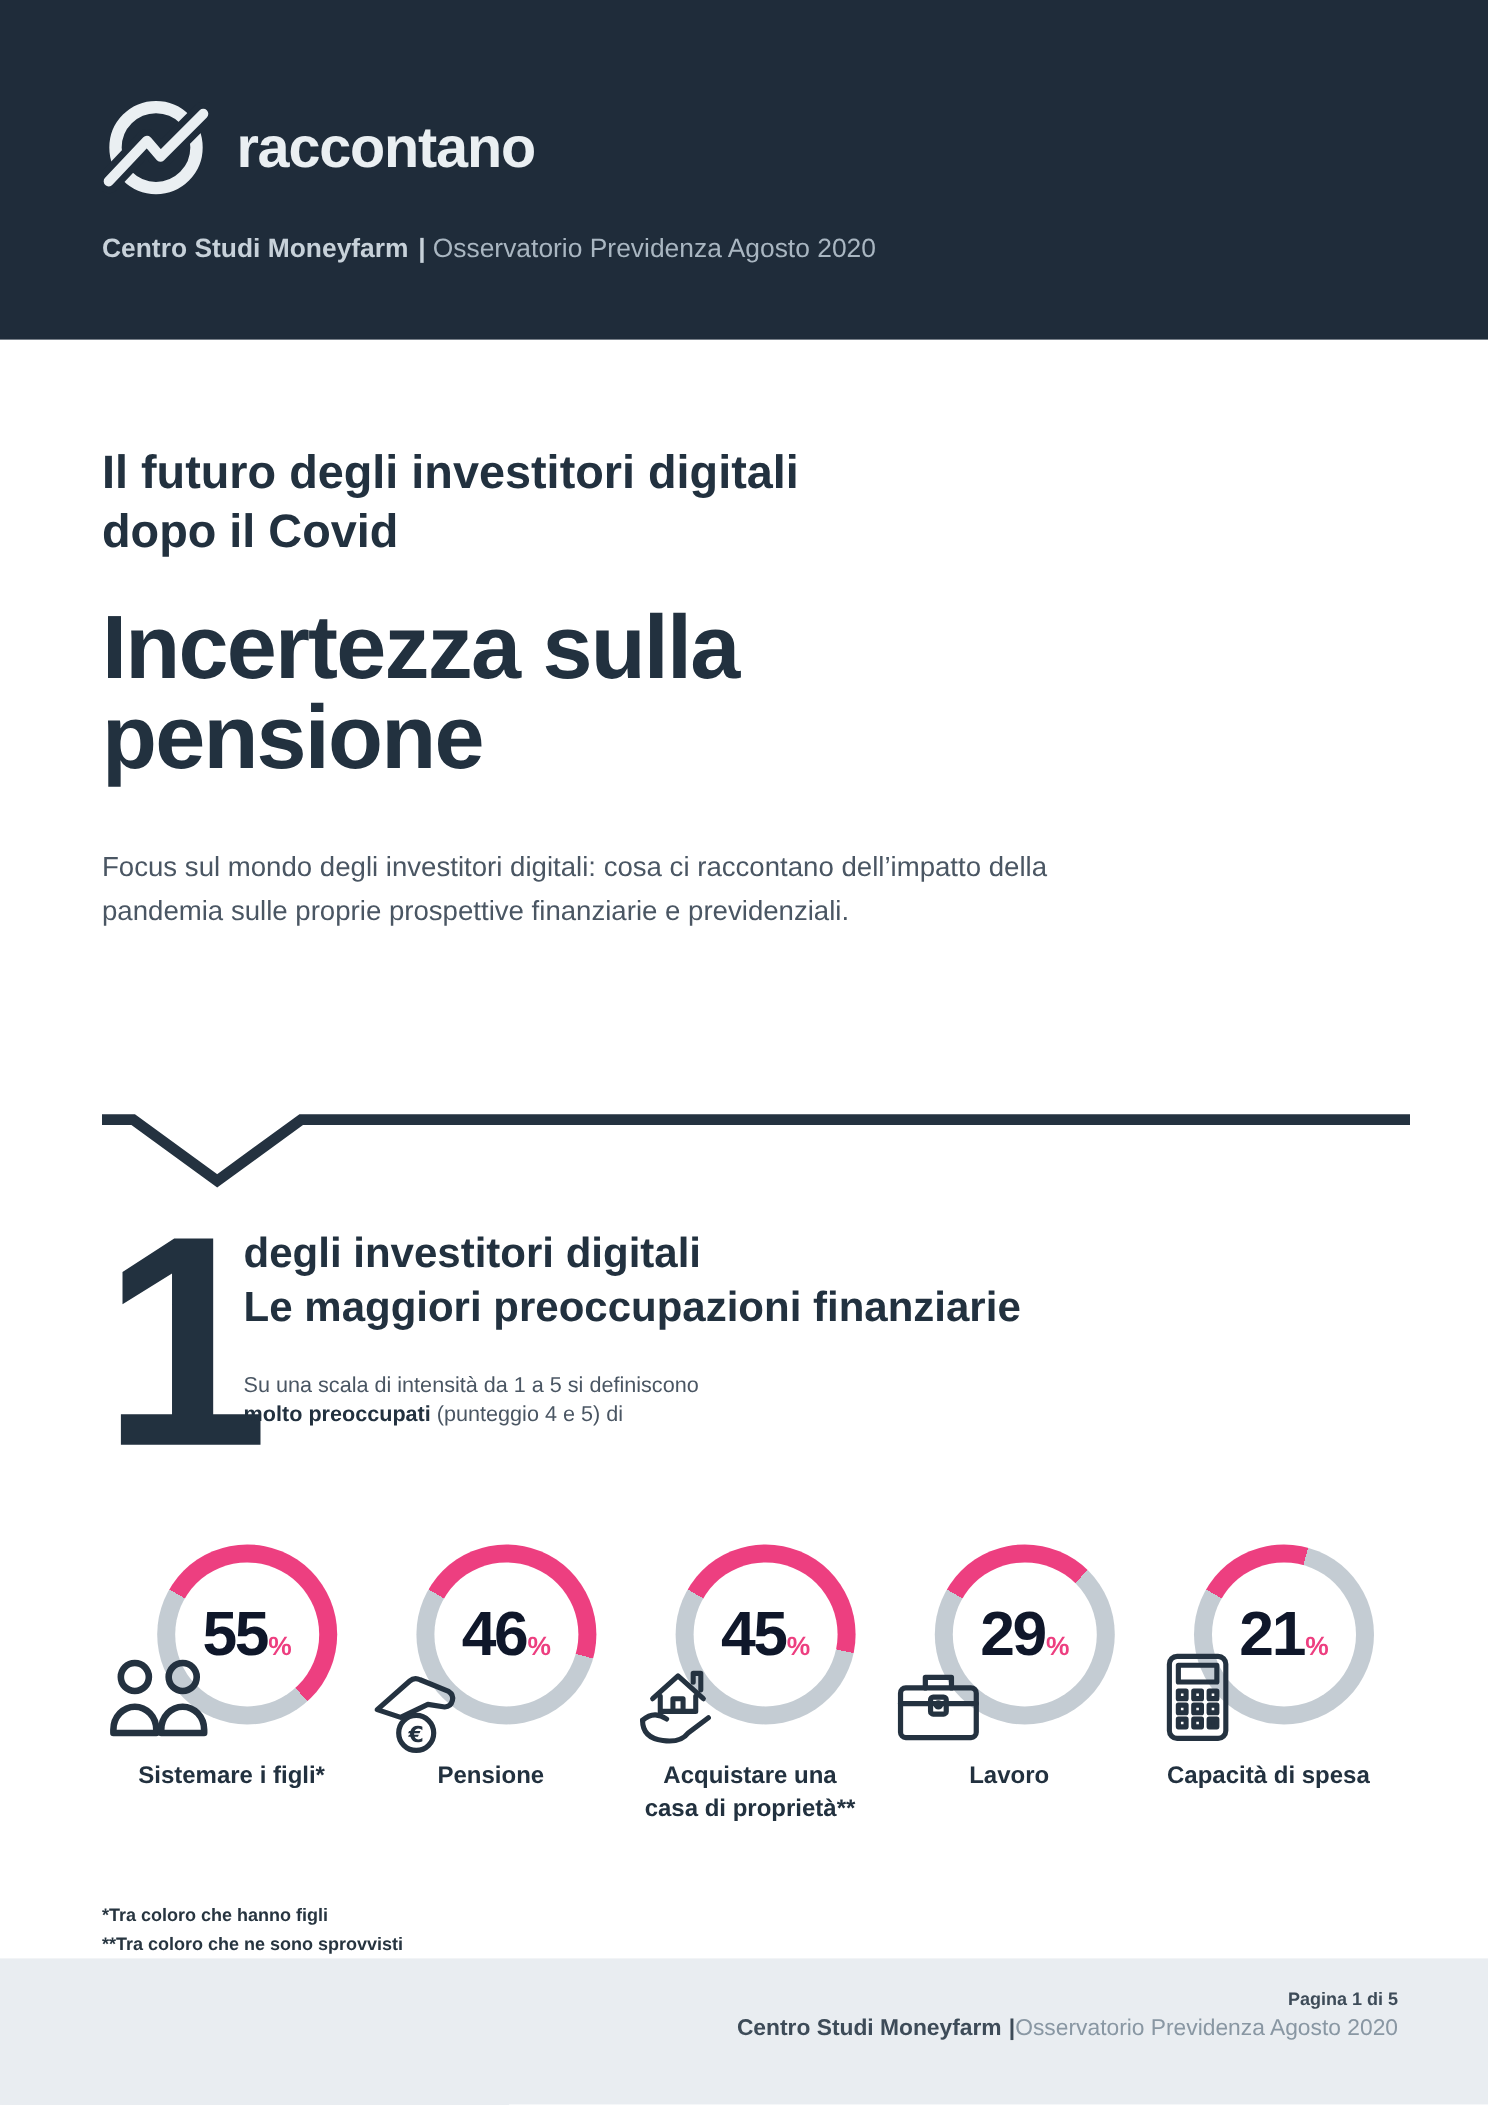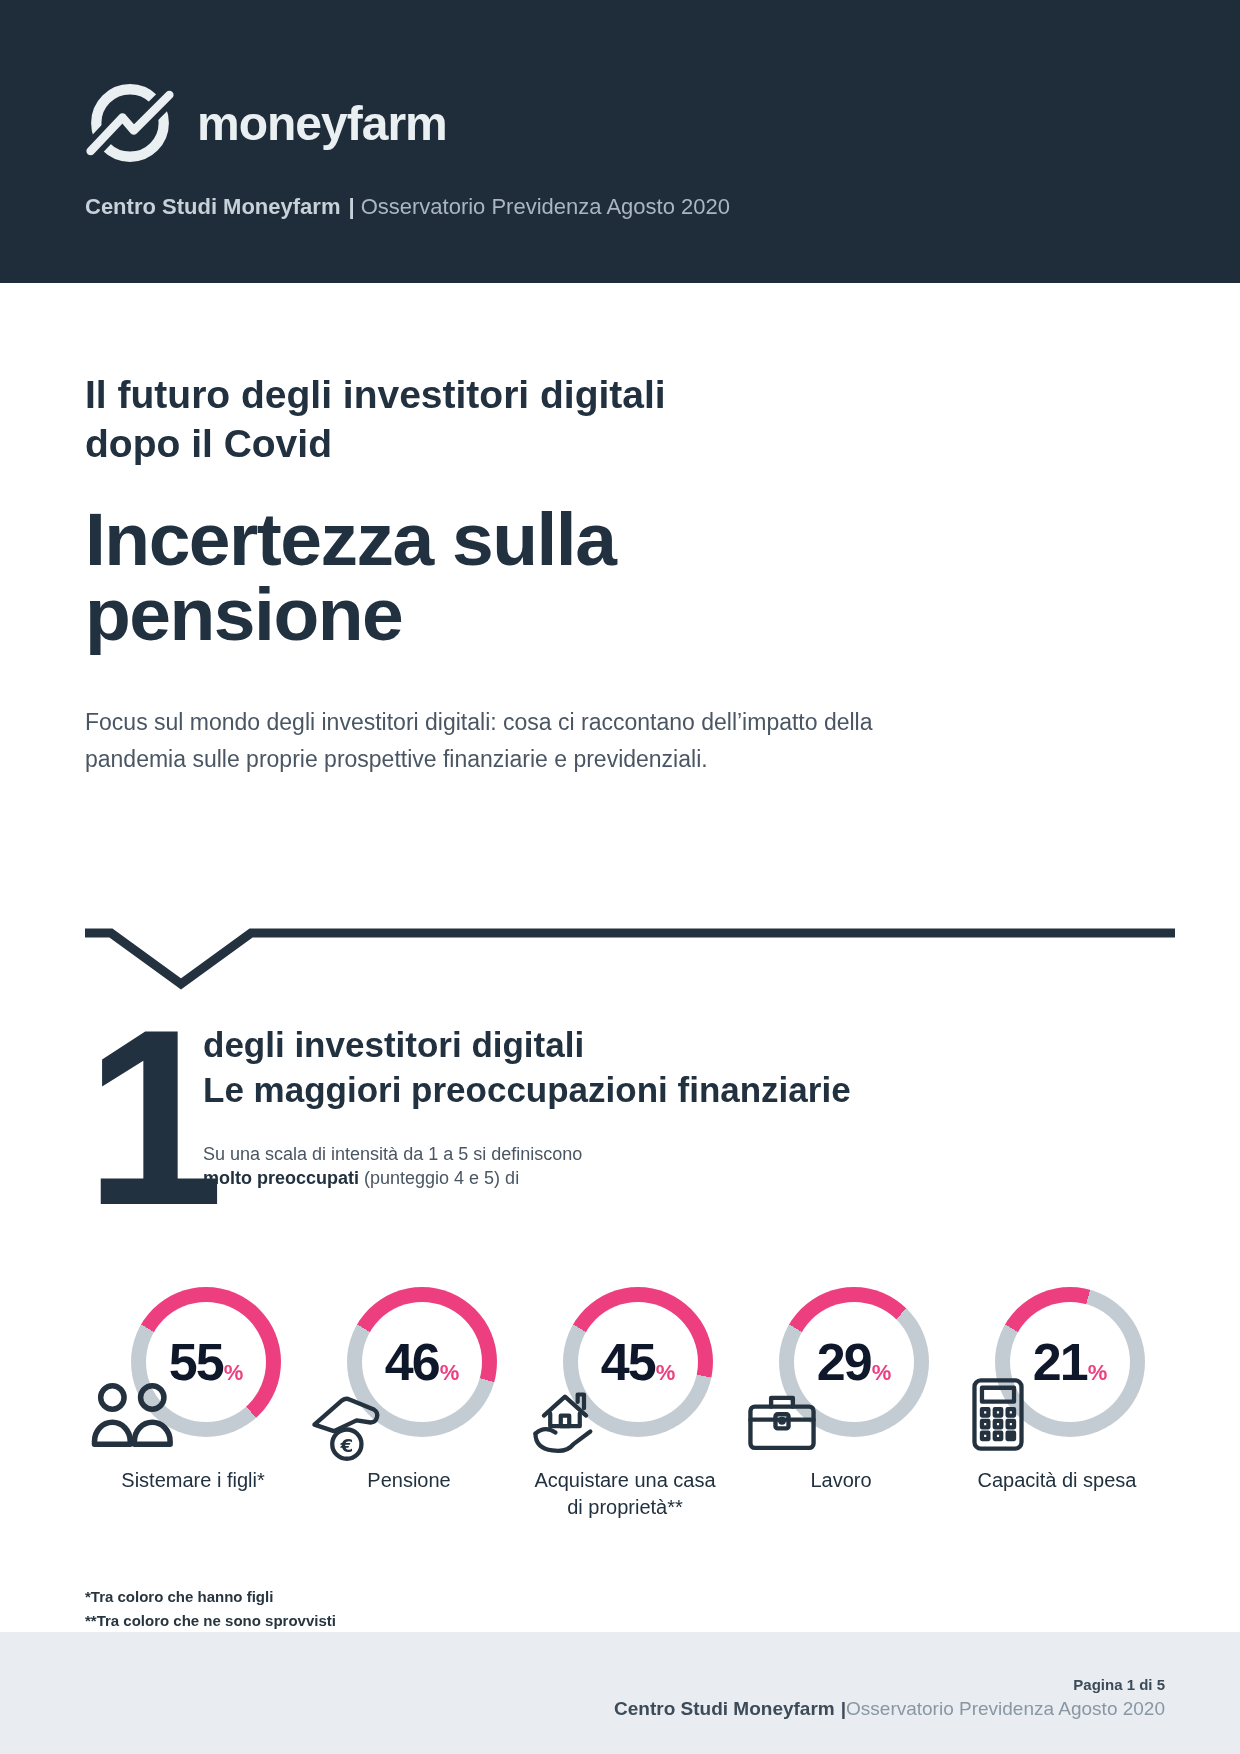--- a/index.html
+++ b/index.html
@@ -45,45 +45,45 @@
   .pct-inner { display:flex; align-items:baseline; }
   .pct .num { font-size:52px; font-weight:800; letter-spacing:-2px; color:#0f172a; }
   .pct .sign { font-size:22px; font-weight:800; color:#ED3F80; margin-left:1px; }
   .icon { position:absolute; z-index:3; stroke:#243240; fill:none;
           stroke-width:4; stroke-linecap:round; stroke-linejoin:round; }
   .icon-people     { width:88px;  left:-42px; bottom:-10px; }
   .icon-hand-coin  { width:80px;  left:-38px; bottom:-26px; }
   .icon-house-hand { width:76px;  left:-36px; bottom:-24px; }
   .icon-briefcase  { width:74px;  left:-34px; bottom:-18px; }
   .icon-calculator { width:62px;  left:-28px; bottom:-18px; }
-  .label { margin-top:30px; font-size:20px; font-weight:400; color:#22313F;
+  .label { margin-top:30px; font-size:20px; font-weight:700; color:#22313F;
            text-align:center; max-width:185px; line-height:1.35; }
 
   
   .footnotes { margin-top:64px; font-size:15px; font-weight:700; color:#273540; line-height:1.6; }
   .footer { position:absolute; left:0; bottom:0; width:100%; height:122px;
-            background:#E9EDF1; text-align:right; padding:44px 75px 0 0; }
+            background:#E9EDF1; text-align:right; padding:26px 75px 0 0; }
   .footer .page-no { font-size:15px; font-weight:700; color:#3D4B58; }
   .footer .src { margin-top:5px; font-size:19px; color:#8997A3; }
   .footer .src .b { font-weight:700; color:#3D4B58; }
   .footer .src .sep { font-weight:700; color:#3D4B58; padding-left:6px; }
 </style>
 </head>
 <body>
 
 <div class="page">
 
   <div class="header">
     <div class="brand-row">
       <svg class="logo-svg" viewBox="0 0 96 96">
         <circle cx="48" cy="48" r="36" fill="none" stroke="#EAEFF2" stroke-width="11"></circle>
         <polyline points="6,78 40,42 52,56 90,18" fill="none" stroke="#1F2C3A" stroke-width="21" stroke-linecap="round" stroke-linejoin="round"></polyline>
         <polyline points="6,78 40,42 52,56 90,18" fill="none" stroke="#EAEFF2" stroke-width="9" stroke-linecap="round" stroke-linejoin="round"></polyline>
       </svg>
-      <div class="wordmark">moneyfarm</div>
+      <div class="wordmark">raccontano</div>
     </div>
     <div class="hdr-sub">
       <span class="b">Centro Studi Moneyfarm</span><span class="sep">|</span><span>Osservatorio Previdenza Agosto 2020</span>
     </div>
   </div>
 
   <div class="main">
 
     <div class="kicker">
       <div>Il futuro degli investitori digitali</div>

